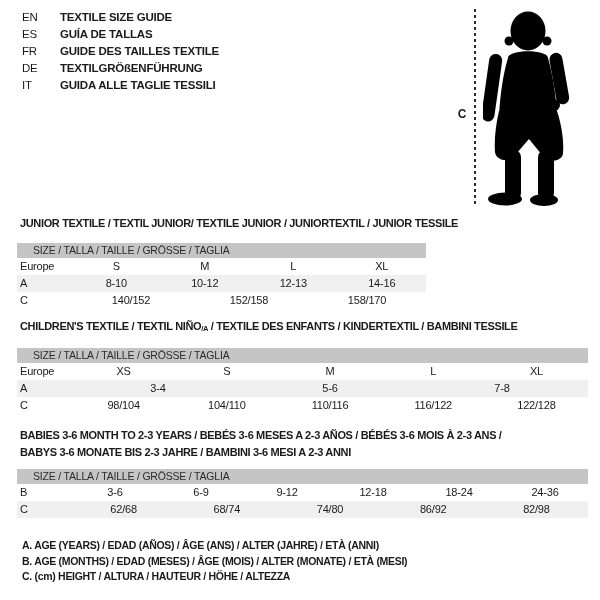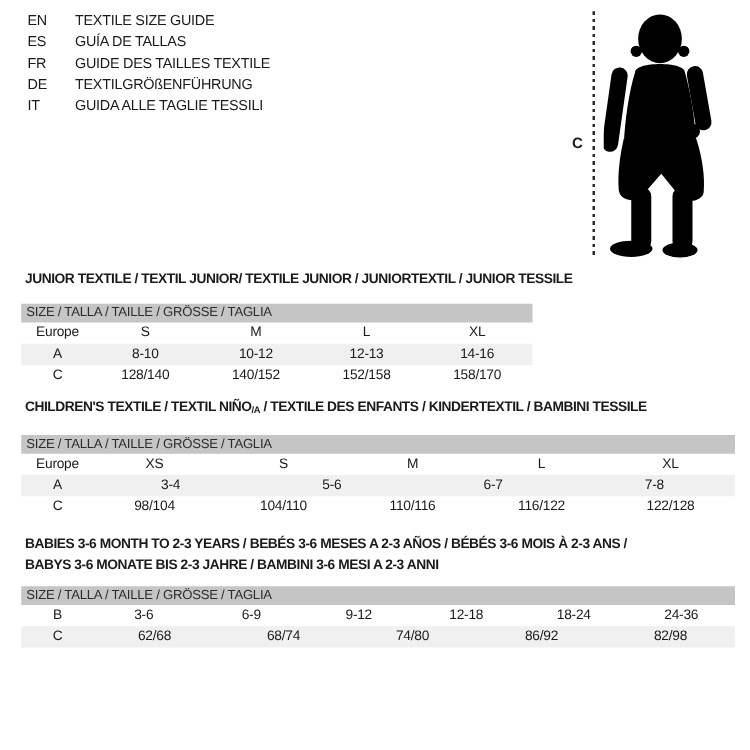--- a/index.html
+++ b/index.html
@@ -10,21 +10,21 @@
     background:#ffffff;
     font-family:"Liberation Sans", sans-serif;
     color:#1a1a1a;
     overflow:hidden;
   }
 
   
   .lang-block { position:absolute; left:22px; top:9px; }
   .lang-row { display:flex; height:17px; line-height:17px; }
   .lang-code { width:38px; font-size:11.5px; font-weight:400; letter-spacing:-0.2px; }
-  .lang-title { font-size:11.5px; font-weight:400; letter-spacing:-0.2px; white-space:nowrap; }
+  .lang-title { font-size:11.5px; font-weight:700; letter-spacing:-0.2px; white-space:nowrap; }
 
   
   .measure-line {
     position:absolute; left:474px; top:9px; width:2px; height:197px;
     background:repeating-linear-gradient(to bottom, #2b2b2b 0 3px, transparent 3px 6px);
   }
   .measure-label {
     position:absolute; left:455px; top:107px; width:14px;
     font-size:12px; font-weight:600; text-align:center;
   }
@@ -36,26 +36,26 @@
     font-size:11px; font-weight:700; letter-spacing:-0.35px;
     white-space:nowrap; line-height:13px;
   }
   .sub-sm { font-size:7.5px; vertical-align:-1px; }
 
   
   .size-table { position:absolute; left:17px; }
   .size-bar {
     height:15px; line-height:15px;
     background:#c5c5c5; color:#2b2b2b;
-    font-size:10.5px; padding-left:4px;
+    font-size:10.5px; padding-left:16px;
     letter-spacing:-0.2px; white-space:nowrap;
   }
   .trow { display:flex; height:17px; line-height:17px; font-size:11px; letter-spacing:-0.2px; }
   .trow.shaded { background:#f0f0f0; }
-  .trow .lbl { width:55px; padding-left:3px; text-align:center; }
+  .trow .lbl { width:55px; padding-left:3px; text-align:left; }
   .trow .val { flex:1; text-align:center; }
 
   
   .footnotes { position:absolute; left:22px; top:538px; }
   .footnote {
     font-size:10.5px; font-weight:700; letter-spacing:-0.3px;
     height:15.5px; line-height:15.5px; white-space:nowrap;
   }
 </style>
 </head>
@@ -117,21 +117,20 @@
     </div>
     <div class="trow shaded">
       <div class="lbl">A</div>
       <div class="val">8-10</div>
       <div class="val">10-12</div>
       <div class="val">12-13</div>
       <div class="val">14-16</div>
     </div>
     <div class="trow">
       <div class="lbl">C</div>
-      <div class="val">128/140</div>
       <div class="val">140/152</div>
       <div class="val">152/158</div>
       <div class="val">158/170</div>
     </div>
   </div>
 
   <div class="section-title" style="top:320px;">
     <span>CHILDREN'S TEXTILE / TEXTIL NIÑO</span><span class="sub-sm">/A</span><span> / TEXTILE DES ENFANTS / KINDERTEXTIL / BAMBINI TESSILE</span>
   </div>
   <div class="size-table" style="top:348px; width:571px;">
@@ -141,21 +140,20 @@
       <div class="val">XS</div>
       <div class="val">S</div>
       <div class="val">M</div>
       <div class="val">L</div>
       <div class="val">XL</div>
     </div>
     <div class="trow shaded">
       <div class="lbl">A</div>
       <div class="val">3-4</div>
       <div class="val">5-6</div>
-      <div class="val">6-7</div>
       <div class="val">7-8</div>
     </div>
     <div class="trow">
       <div class="lbl">C</div>
       <div class="val">98/104</div>
       <div class="val">104/110</div>
       <div class="val">110/116</div>
       <div class="val">116/122</div>
       <div class="val">122/128</div>
     </div>
@@ -179,14 +177,19 @@
     <div class="trow shaded">
       <div class="lbl">C</div>
       <div class="val">62/68</div>
       <div class="val">68/74</div>
       <div class="val">74/80</div>
       <div class="val">86/92</div>
       <div class="val">82/98</div>
     </div>
   </div>
 
+  <div class="footnotes">
+    <div class="footnote">A. AGE (YEARS) / EDAD (AÑOS) / ÂGE (ANS) / ALTER (JAHRE) / ETÀ (ANNI)</div>
+    <div class="footnote">B. AGE (MONTHS) / EDAD (MESES) / ÂGE (MOIS) / ALTER (MONATE) / ETÀ (MESI)</div>
+    <div class="footnote">C. (cm) HEIGHT / ALTURA / HAUTEUR / HÖHE / ALTEZZA</div>
+  </div>
 
 </div>
 
 </body></html>

